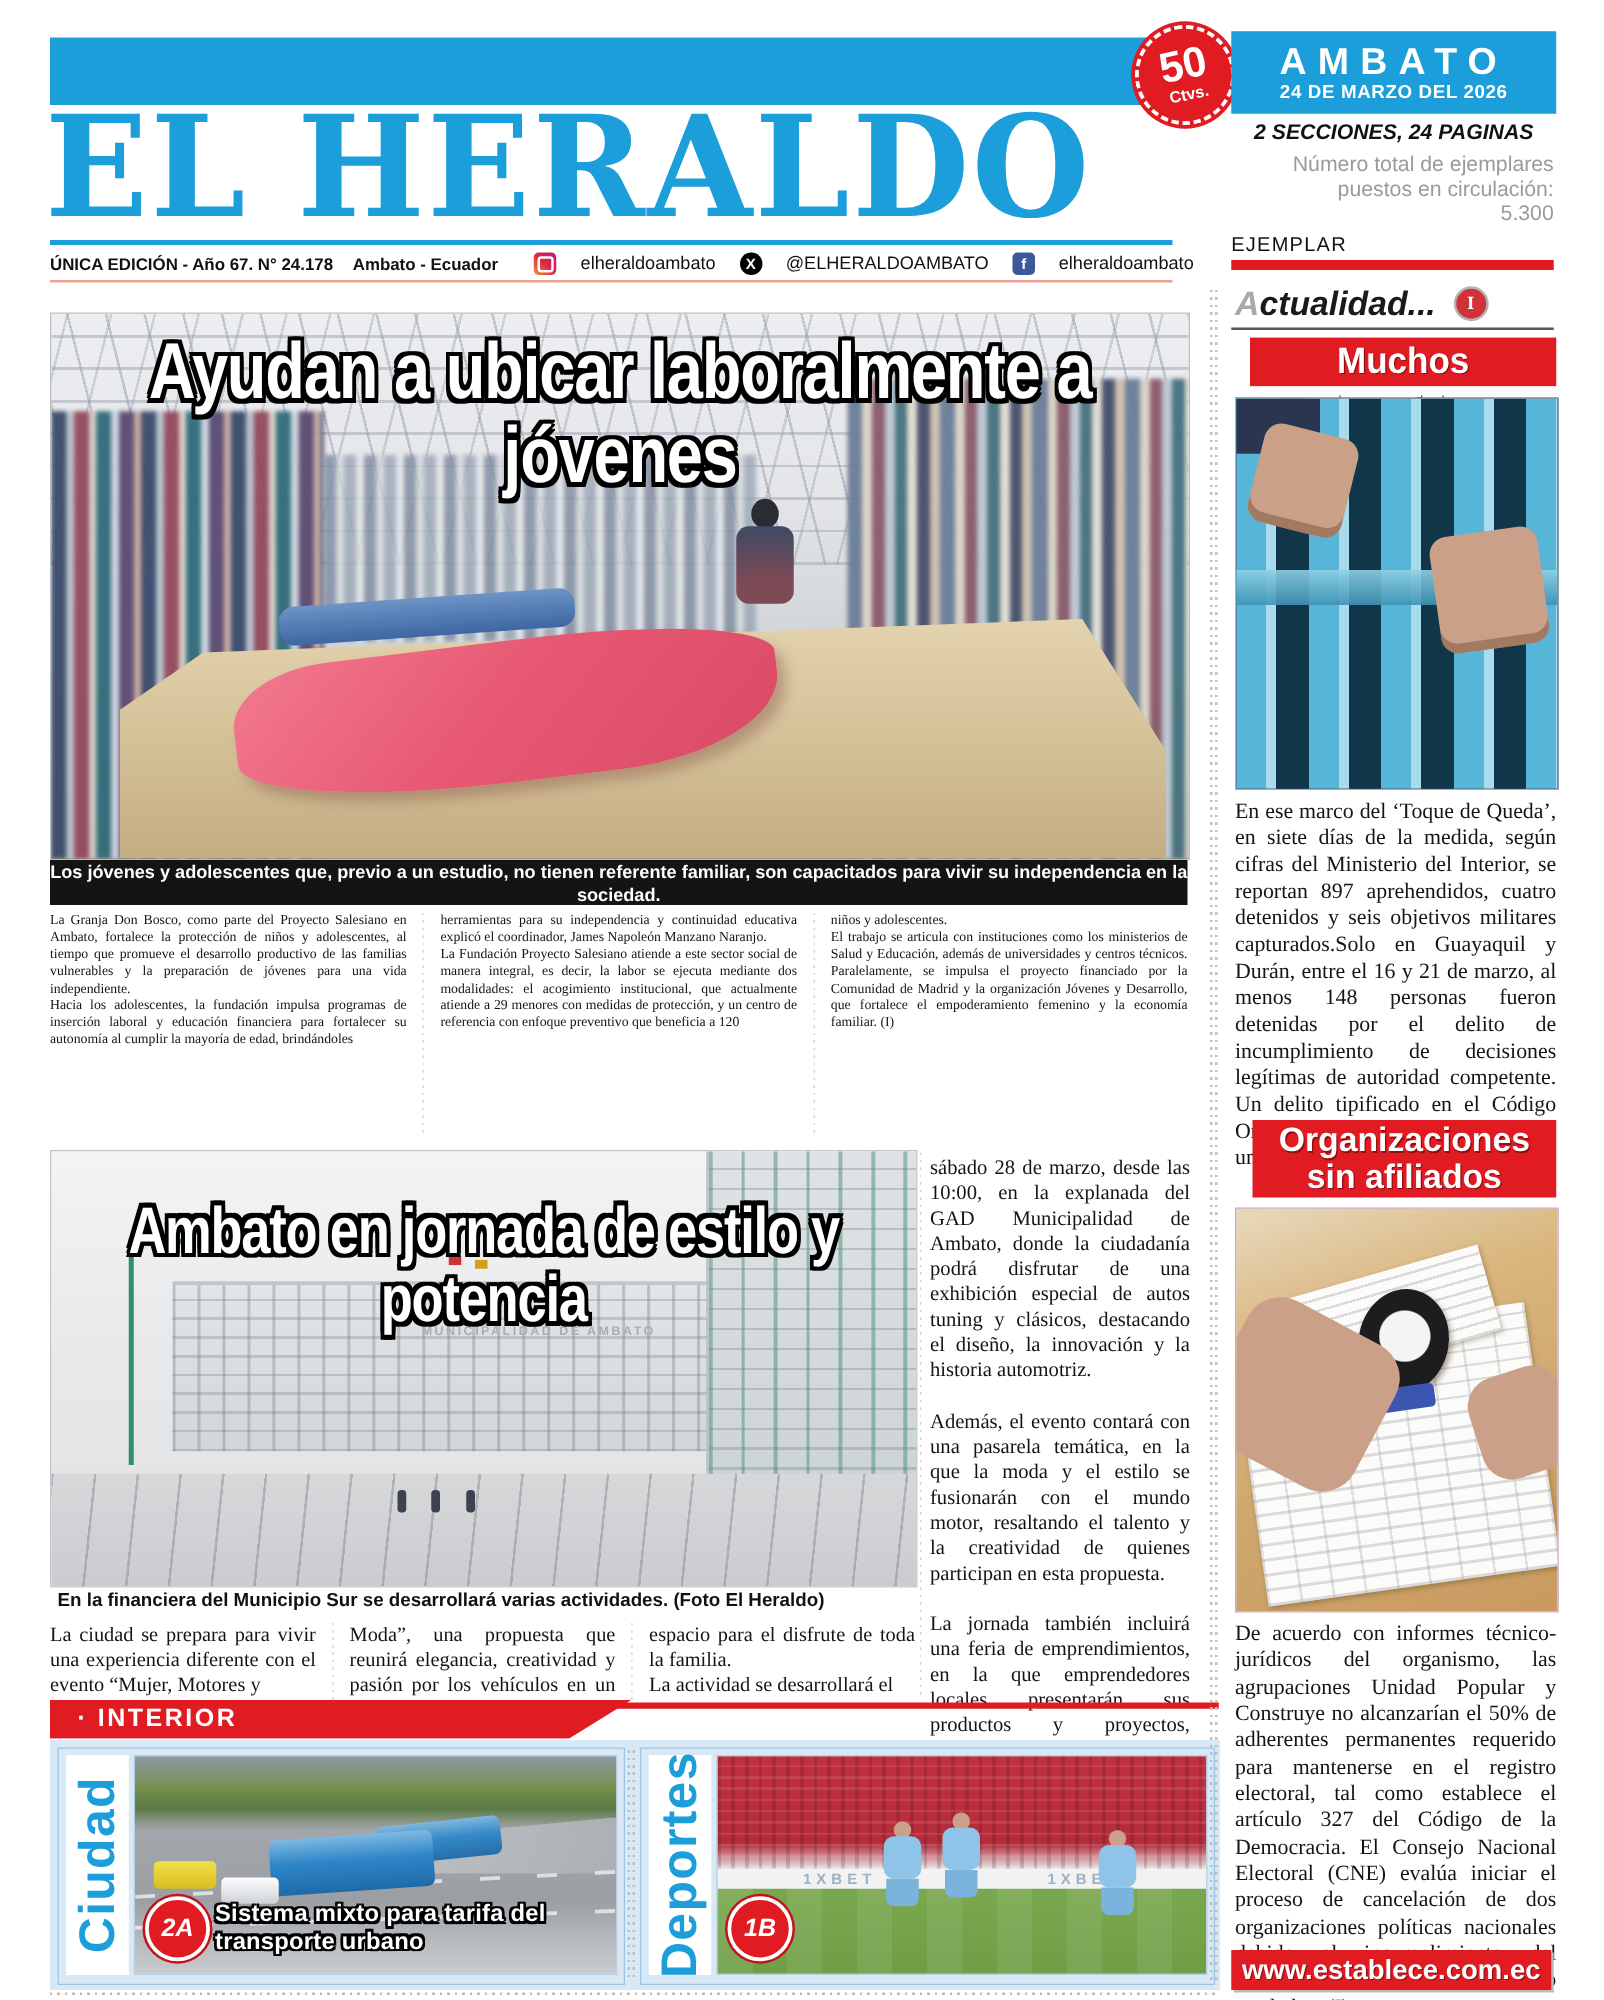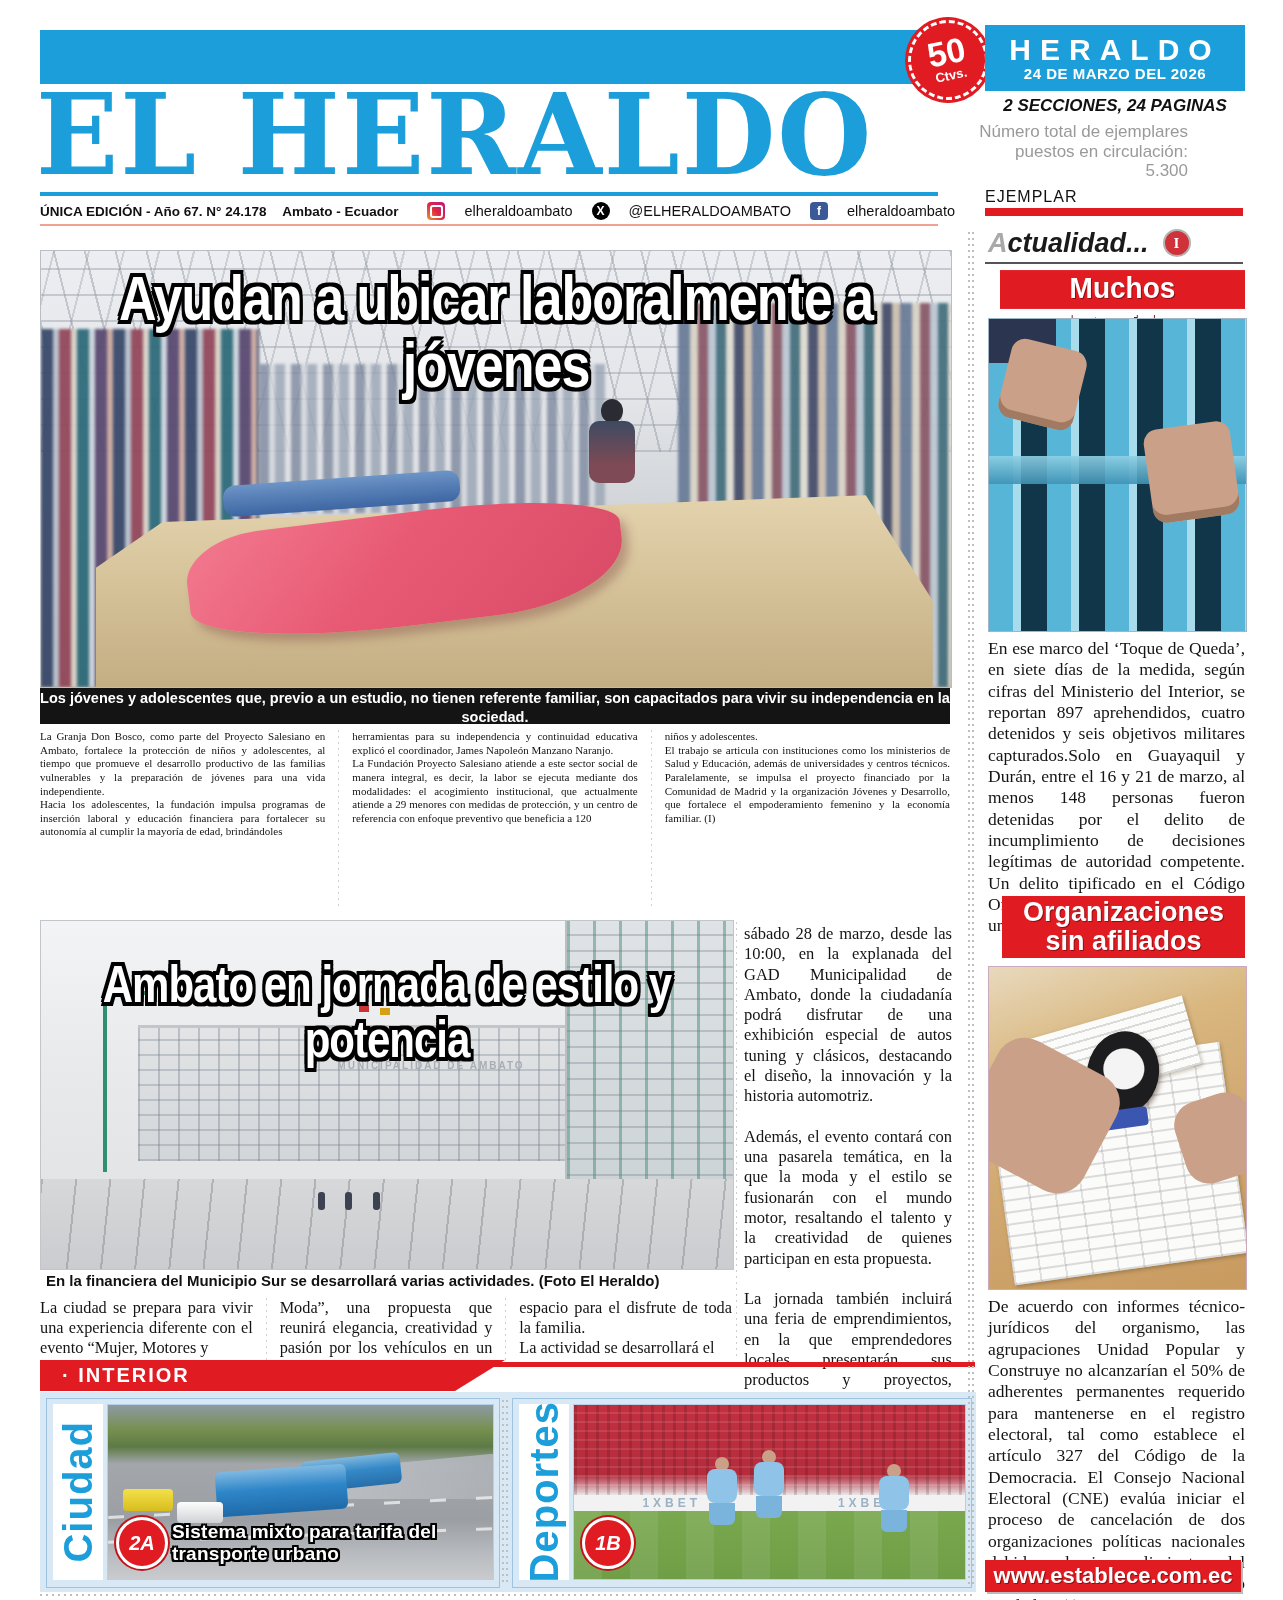--- a/index.html
+++ b/index.html
@@ -48,21 +48,21 @@
   .socials{display:flex;align-items:center;gap:19px;margin-left:auto;font-size:14.5px;}
   .ic{width:18px;height:18px;border-radius:4px;display:inline-flex;align-items:center;
       justify-content:center;color:#fff;font-size:12px;font-weight:bold;}
   .ic-ig{background:linear-gradient(45deg,#f09433,#dc2743 50%,#bc1888);}
   .ic-ig i{display:block;width:9px;height:9px;border:2px solid #fff;border-radius:3px;}
   .ic-x{background:#000;border-radius:50%;}
   .ic-fb{background:#3b5998;}
   .red-underline{left:40px;top:224px;width:898px;height:2px;background:#e5533d;opacity:.55;}
   .sections-line{left:985px;top:96px;width:260px;text-align:center;font-size:17px;
     font-style:italic;font-weight:bold;color:#111;}
-  .circulation{left:930px;top:122px;width:258px;text-align:right;color:#9a9a9a;
+  .circulation{left:985px;top:122px;width:258px;text-align:right;color:#9a9a9a;
     font-size:17px;line-height:1.15;}
   .ejemplar{left:985px;top:188px;font-size:16px;color:#111;letter-spacing:1px;}
   .ejemplar-rule{left:985px;top:208px;width:258px;height:8px;background:#e01b22;}
   
   .main-vsep{left:968px;top:232px;width:8px;height:1356px;}
   .actualidad{left:988px;top:228px;width:256px;height:30px;display:flex;align-items:center;
     font-size:27px;font-weight:bold;font-style:italic;color:#1a1a1a;}
   .actualidad .a{color:#a9a9a9;}
   .badge-i{width:24px;height:24px;border-radius:50%;background:#cf3339;color:#fff;
     font-size:15px;font-family:"Liberation Serif",serif;display:inline-flex;align-items:center;
@@ -235,21 +235,21 @@
 <body>
 
 <div class="page">
 
   <div class="abs topbar"></div>
   <div class="abs price-badge">
     <span class="v">50</span>
     <span class="u">Ctvs.</span>
   </div>
   <div class="abs martes-box">
-    <span class="day">HERALDO</span>
+    <span class="day">AMBATO</span>
     <span class="date">24 DE MARZO DEL 2026</span>
   </div>
   <div class="abs mast-title">EL HERALDO</div>
   <div class="abs mast-rule"></div>
 
   <div class="abs info-row">
     <span class="ed">ÚNICA EDICIÓN - Año 67. N° 24.178</span>
     <span class="loc">Ambato - Ecuador</span>
     <span class="socials">
       <span class="ic ic-ig">

